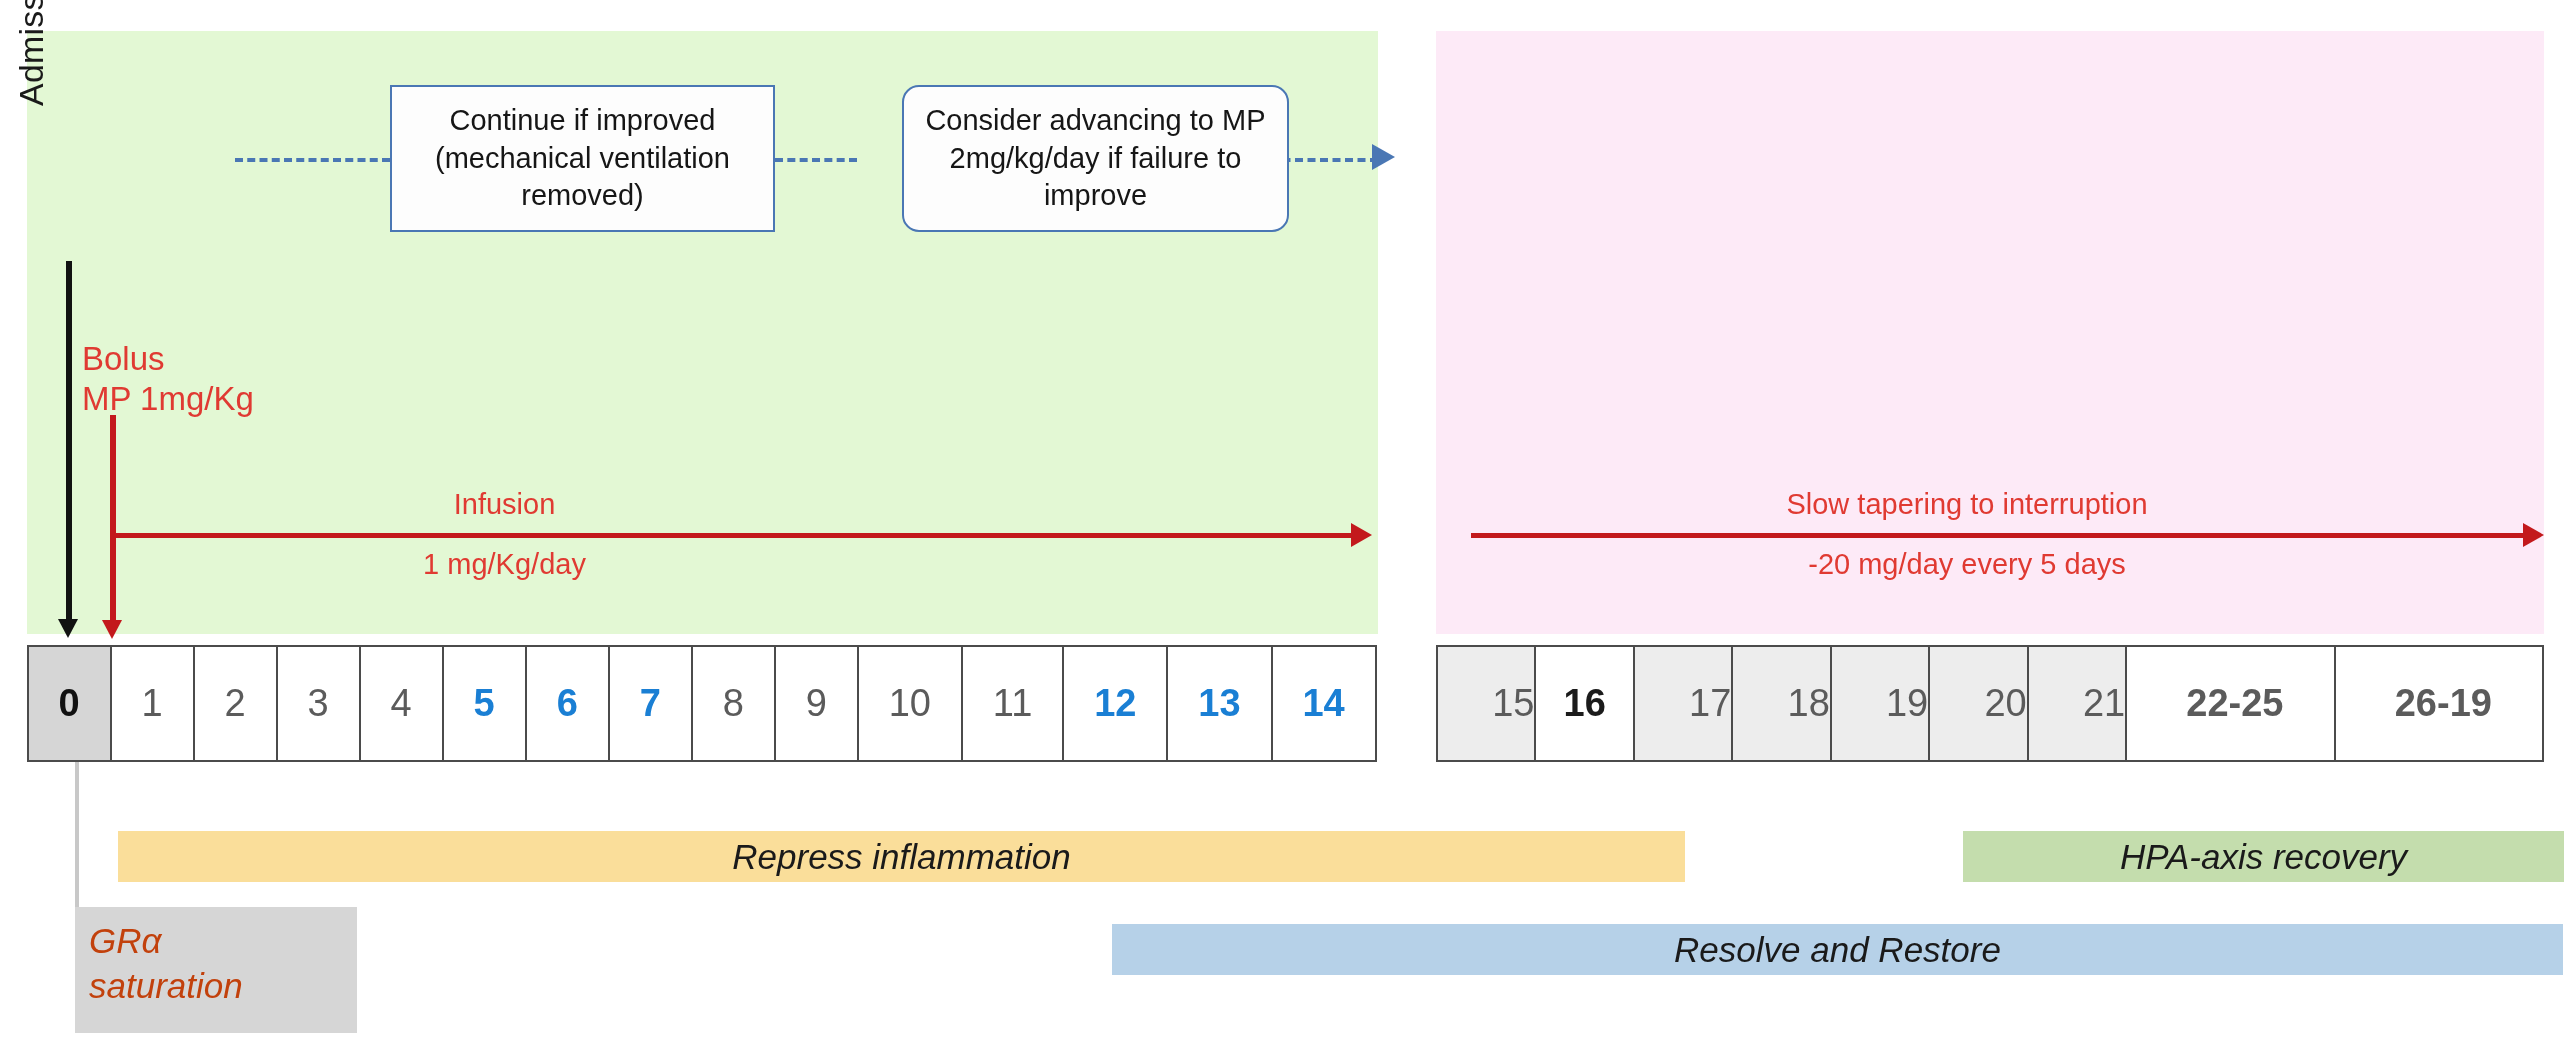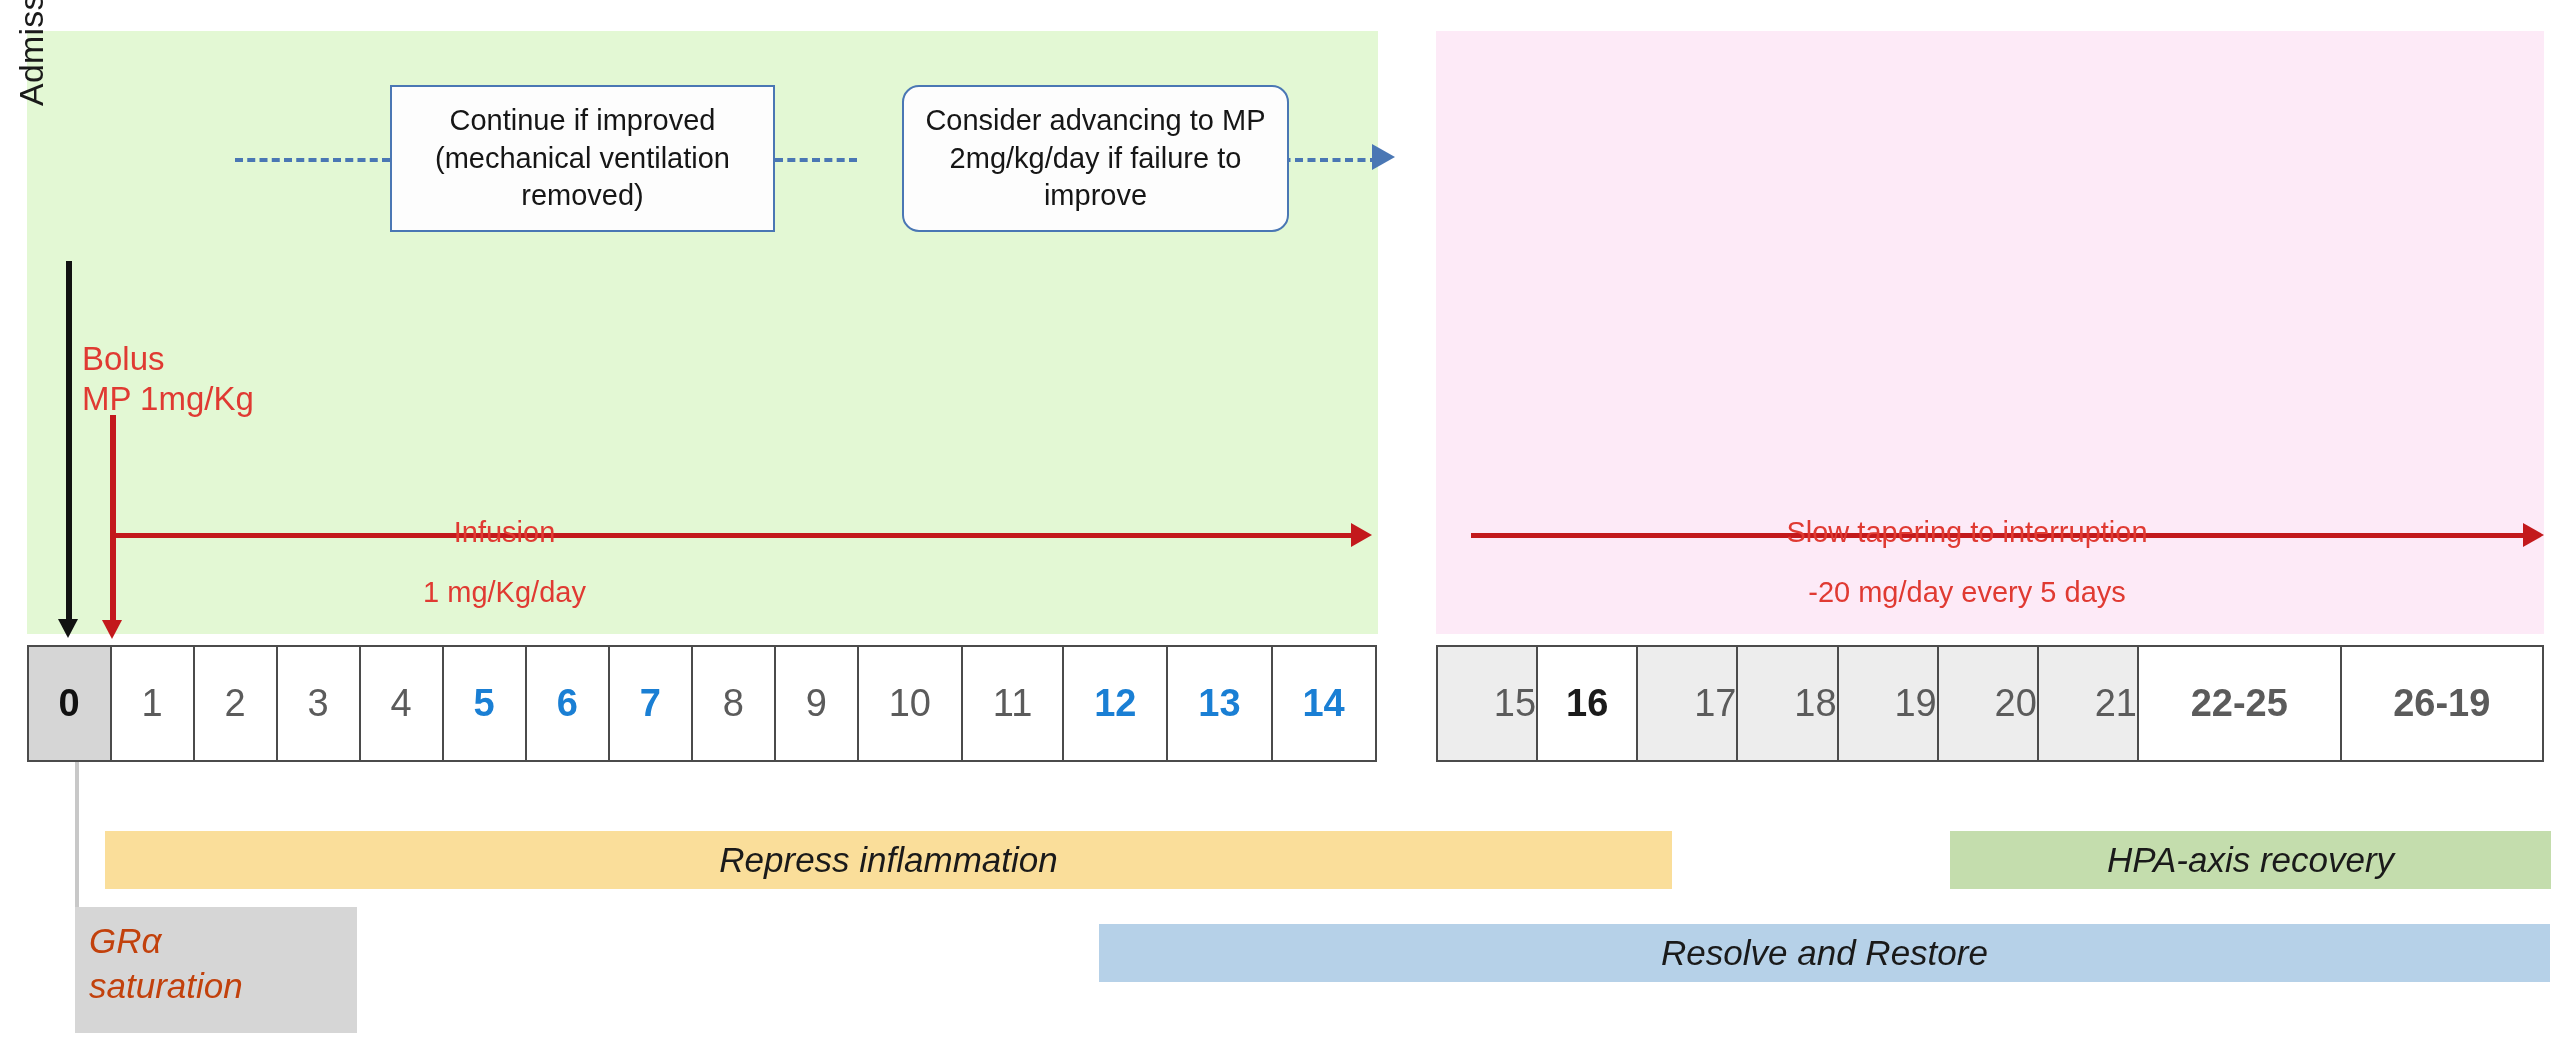--- a/index.html
+++ b/index.html
@@ -39,21 +39,21 @@
   
   .h-arrow{position:absolute;height:5.3px;}
   .h-arrow .shaft{position:absolute;left:0;top:0;height:5.3px;width:100%;background:#c3191c;}
   .h-arrow .head{position:absolute;right:-17.7px;top:-9.7px;width:0;height:0;
                  border-top:12.4px solid transparent;border-bottom:12.4px solid transparent;
                  border-left:21px solid #c3191c;}
   .arrow-infusion{left:113px;top:533px;width:1241px;}
   .arrow-taper{left:1471px;top:533px;width:1055px;}
 
   .red-caption{position:absolute;color:#e03a32;font-size:29px;text-align:center;
-               line-height:1.25;white-space:nowrap;margin-top:28px;}
+               line-height:1.25;white-space:nowrap;}
   .cap-infusion-top{left:354px;top:486px;width:301px;}
   .cap-infusion-bot{left:354px;top:546px;width:301px;}
   .cap-taper-top{left:1648px;top:486px;width:638px;}
   .cap-taper-bot{left:1648px;top:546px;width:638px;}
 
   
   .dashline{position:absolute;height:0;border-top:4.4px dashed #4a77b4;}
   .dash1{left:235px;top:158px;width:155px;}
   .dash2{left:775px;top:158px;width:82px;}
   .dash3{left:1245px;top:158px;width:133px;}
@@ -74,28 +74,28 @@
   .grid-left{left:26.6px;width:1350px;}
   .grid-right{left:1436px;width:1108px;}
   .daycell{flex:1 1 auto;border-right:2.7px solid #4b4b4b;box-sizing:border-box;
            display:flex;align-items:center;justify-content:center;
            font-size:38px;color:#5b5b5b;background:#ffffff;}
   .daycell:last-child{border-right:none;}
   .daycell.shaded{background:#ededed;justify-content:flex-end;}
   .daycell.admit{background:#d6d6d6;color:#111111;font-weight:bold;}
   .daycell.blue{color:#1a7fd4;font-weight:bold;}
   .daycell.bold{color:#1b1b1b;font-weight:bold;}
-  .daycell.wide{flex:1.85 1 auto;font-weight:bold;}
+  .daycell.wide{flex:1.85 1 auto;font-weight:bold;padding-left:9px;}
 
   
   .gr-connector{position:absolute;left:75px;top:762px;width:3.5px;height:146px;background:#c8c8c8;}
 
   
-  .obar{position:absolute;height:58px;display:flex;align-items:center;
-        font-style:italic;font-size:35px;color:#1a1a1a;}
+  .obar{position:absolute;height:51px;display:flex;align-items:center;
+        font-style:italic;font-size:35px;color:#1a1a1a;margin-left:13px;}
   .bar-repress{left:105px;top:831px;width:1567px;background:#fade9a;
                justify-content:center;}
   .bar-hpa{left:1950px;top:831px;width:601px;background:#c4ddad;
            justify-content:center;}
   .bar-resolve{left:1099px;top:924px;width:1451px;background:#b6d1e8;
                justify-content:center;}
 
   .gr-box{position:absolute;left:75px;top:907px;width:282px;height:126px;
           background:#d6d6d6;font-style:italic;font-size:35px;color:#c2410c;
           padding:12.4px 14px 0 14px;box-sizing:border-box;line-height:1.28;}

